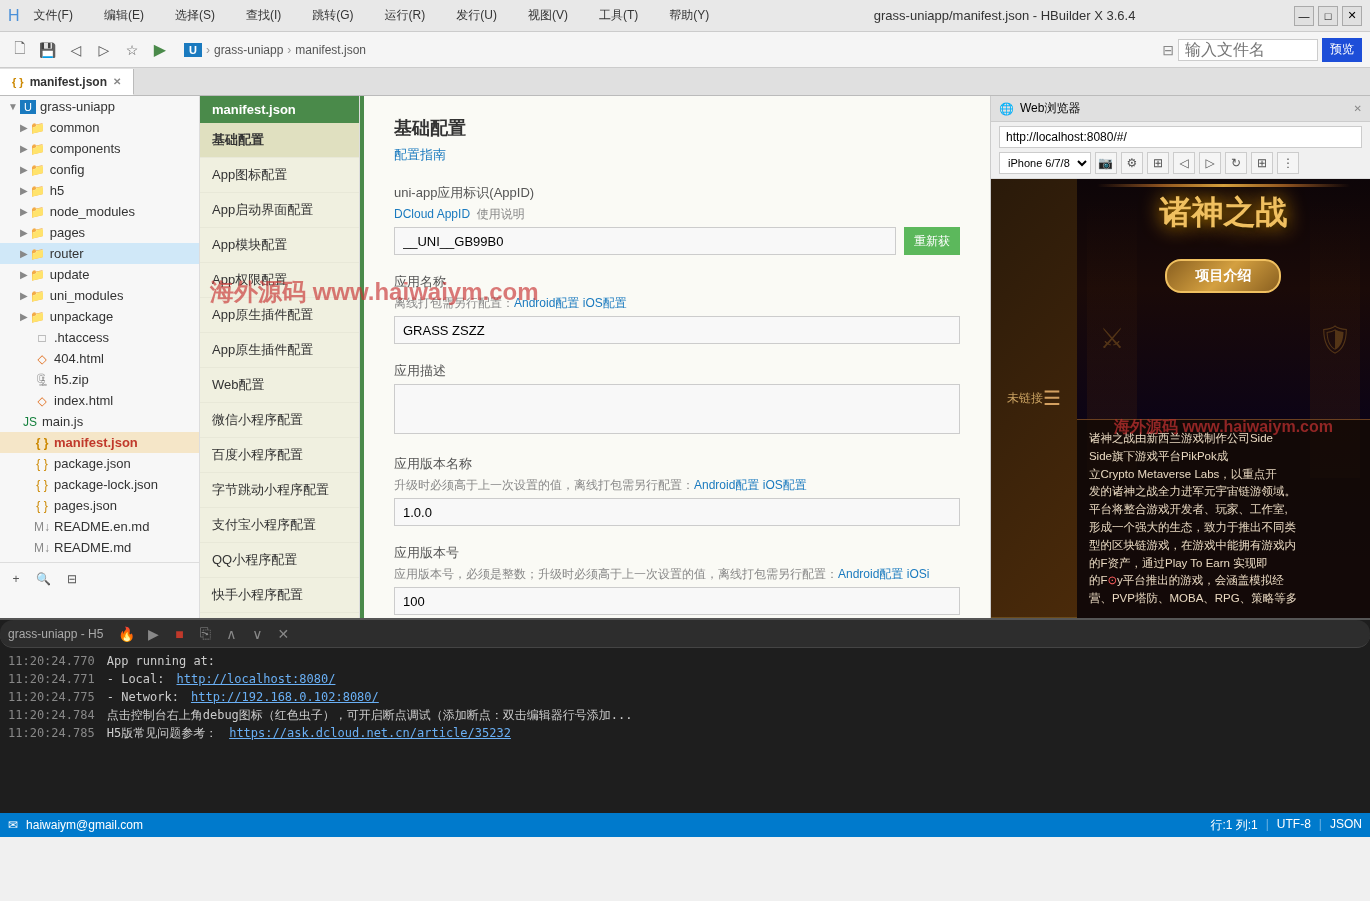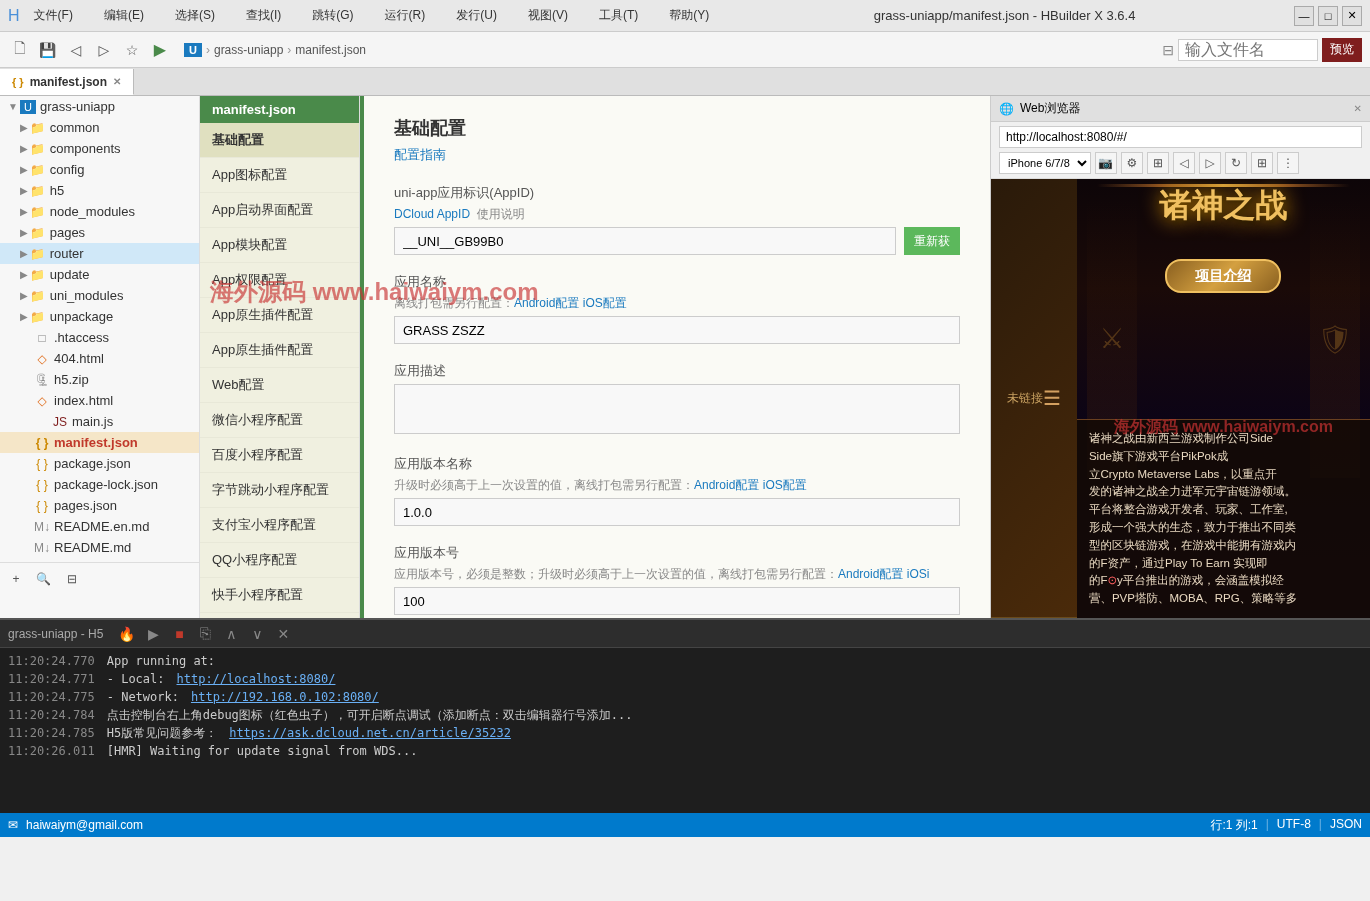--- a/index.html
+++ b/index.html
@@ -30,21 +30,21 @@
       align-items: center;
       padding: 0 8px;
       border-bottom: 1px solid #ccc;
       gap: 4px;
     }
     .toolbar-btn { width: 24px; height: 24px; border: none; background: transparent; cursor: pointer; display: flex; align-items: center; justify-content: center; font-size: 14px; color: #555; }
     .breadcrumb-area { display: flex; align-items: center; gap: 4px; margin-left: 8px; font-size: 12px; color: #555; }
     .breadcrumb-sep { color: #999; }
     .toolbar-right { margin-left: auto; display: flex; align-items: center; gap: 4px; }
     .file-input { height: 22px; border: 1px solid #ccc; padding: 0 6px; font-size: 16px; width: 140px; background: white; }
-    .preview-btn { height: 24px; padding: 0 8px; background: #7f1d1d; color: white; border: none; font-size: 12px; cursor: pointer; }
+    .preview-btn { height: 24px; padding: 0 8px; background: #1d4ed8; color: white; border: none; font-size: 12px; cursor: pointer; }
 
     
     .tab-bar {
       height: 28px;
       background: #e0e0e0;
       display: flex;
       align-items: flex-end;
       border-bottom: 1px solid #bbb;
       padding-left: 0;
     }
@@ -245,21 +245,21 @@
       border-bottom: 1px solid #6a4a1a;
     }
     .phone-game-bg {
       flex: 1;
       background: linear-gradient(180deg, #1a0a05 0%, #2a1008 20%, #0a0520 60%, #150830 100%);
       position: relative;
       overflow: hidden;
     }
     .game-title-img {
       position: absolute;
-      top: 5px;
+      top: 12px;
       left: 50%;
       transform: translateX(-50%);
       text-align: center;
       color: #f0c060;
       font-size: 28px;
       font-weight: bold;
       text-shadow: 2px 2px 4px #000, 0 0 20px #f0a000;
       white-space: nowrap;
       font-family: Liberation Serif, serif;
     }
@@ -285,20 +285,21 @@
       flex-direction: column;
     }
     .bottom-toolbar {
       height: 28px;
       background: #2d2d2d;
       display: flex;
       align-items: center;
       padding: 0 8px;
       gap: 6px;
       border-bottom: 1px solid #444;
+      border-radius: 13px;
     }
     .bottom-title { font-size: 12px; color: #aaa; margin-right: 8px; }
     .bottom-btn { background: transparent; border: none; color: #888; font-size: 14px; cursor: pointer; width: 20px; height: 20px; display: flex; align-items: center; justify-content: center; }
     .console-content { flex: 1; overflow-y: auto; padding: 4px 8px; font-family: Consolas, monospace; font-size: 12px; line-height: 1.5; }
     .console-line { display: flex; gap: 12px; }
     .console-time { color: #888; flex-shrink: 0; }
     .console-text { color: #ccc; }
     .console-link { color: #6ab0f5; text-decoration: underline; cursor: pointer; }
 
     
@@ -462,21 +463,21 @@
     </div>
     <div class="sidebar-item indent-1">
       <span class="sidebar-icon file-icon" style="margin-left:14px; color:#888;">🗜</span>
       <span>h5.zip</span>
     </div>
     <div class="sidebar-item indent-1">
       <span class="sidebar-icon" style="margin-left:14px; color:#e07020;">◇</span>
       <span>index.html</span>
     </div>
     <div class="sidebar-item indent-1">
-      <span class="sidebar-icon" style="margin-left:32px; color:#7f1d1d;">JS</span>
+      <span class="sidebar-icon" style="margin-left:2px; color:#15803d;">JS</span>
       <span>main.js</span>
     </div>
     <div class="sidebar-item indent-1 active-file">
       <span class="sidebar-icon" style="margin-left:14px; color:#cc8800;">{ }</span>
       <span>manifest.json</span>
     </div>
     <div class="sidebar-item indent-1">
       <span class="sidebar-icon" style="margin-left:14px; color:#cc8800;">{ }</span>
       <span>package.json</span>
     </div>
@@ -613,21 +614,21 @@
             </div>
             <div style="position:absolute; right:10px; top:20px; width:50px; bottom:140px; background:linear-gradient(180deg, transparent, rgba(80,40,10,0.3)); display:flex; align-items:center; justify-content:center;">
               <span style="color:rgba(120,80,30,0.6); font-size:28px; writing-mode:vertical-lr;">🛡</span>
             </div>
 
             <div class="game-title-img">
               <div style="font-size:32px; color:#f0c060; text-shadow:0 0 20px #f0a000, 2px 2px 4px #000;">诸神之战</div>
             </div>
 
             <div style="position:absolute; top:80px; left:50%; transform:translateX(-50%);">
-              <div style="background:linear-gradient(135deg, #8a6020, #d4a040, #8a6020); padding:6px 28px; border-radius:16px; color:#fff; font-size:14px; font-weight:bold; border:2px solid #f0c060; text-align:center; cursor:pointer; white-space:nowrap;text-decoration:underline;">项目介绍</div>
+              <div style="background:linear-gradient(135deg, #8a6020, #d4a040, #8a6020); padding:6px 28px; border-radius:16px; color:#fff; font-size:14px; font-weight:bold; border:2px solid #f0c060; text-align:center; cursor:pointer; white-space:nowrap;">项目介绍</div>
             </div>
 
             <div class="game-description">
               <div style="color:#e8d8c0; font-size:11.5px; line-height:1.55;">
                 诸神之战由新西兰游戏制作公司Side<br>
                 Side旗下游戏平台PikPok成<br>
                 立Crypto Metaverse Labs，以重点开<br>
                 发的诸神之战全力进军元宇宙链游领域。<br>
                 平台将整合游戏开发者、玩家、工作室,<br>
                 形成一个强大的生态，致力于推出不同类<br>
@@ -674,24 +675,20 @@
     </div>
     <div class="console-line">
       <span class="console-time">11:20:24.784</span>
       <span class="console-text">点击控制台右上角debug图标（红色虫子），可开启断点调试（添加断点：双击编辑器行号添加...</span>
     </div>
     <div class="console-line">
       <span class="console-time">11:20:24.785</span>
       <span class="console-text">H5版常见问题参考：</span>
       <a class="console-link" href="#">https://ask.dcloud.net.cn/article/35232</a>
     </div>
-    <div class="console-line">
-      <span class="console-time">11:20:26.011</span>
-      <span class="console-text">[HMR] Waiting for update signal from WDS...</span>
-    </div>
   </div>
 </div>
 
 <div class="status-bar">
   <span style="font-size:12px;">✉</span>
   <span>haiwaiym@gmail.com</span>
   <span class="status-right">
     <span>行:1 列:1</span>
     <span class="status-sep">|</span>
     <span>UTF-8</span>

